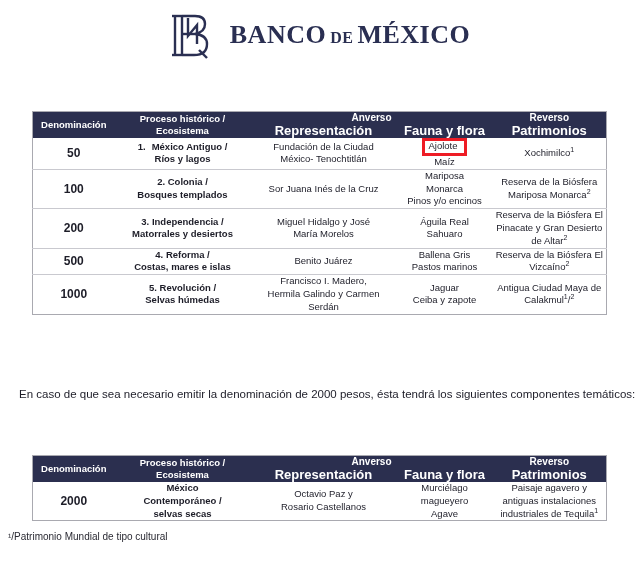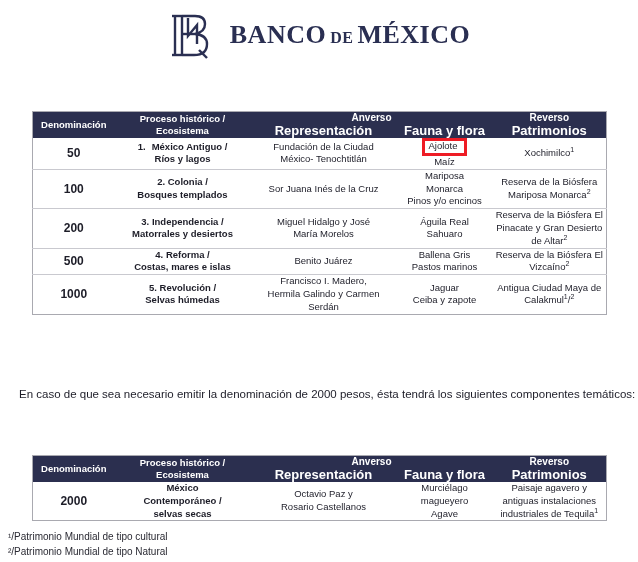--- a/index.html
+++ b/index.html
@@ -348,14 +348,13 @@
         <span>Paisaje agavero y</span><br>
         <span>antiguas instalaciones</span><br>
         <span>industriales de Tequila</span><sup>1</sup>
       </td>
     </tr>
   </tbody>
 </table>
 
 <div class="footnotes">
   <div>¹/Patrimonio Mundial de tipo cultural</div>
-  <div>²/Patrimonio Mundial de tipo Natural</div>
 </div>
 
 </body></html>

